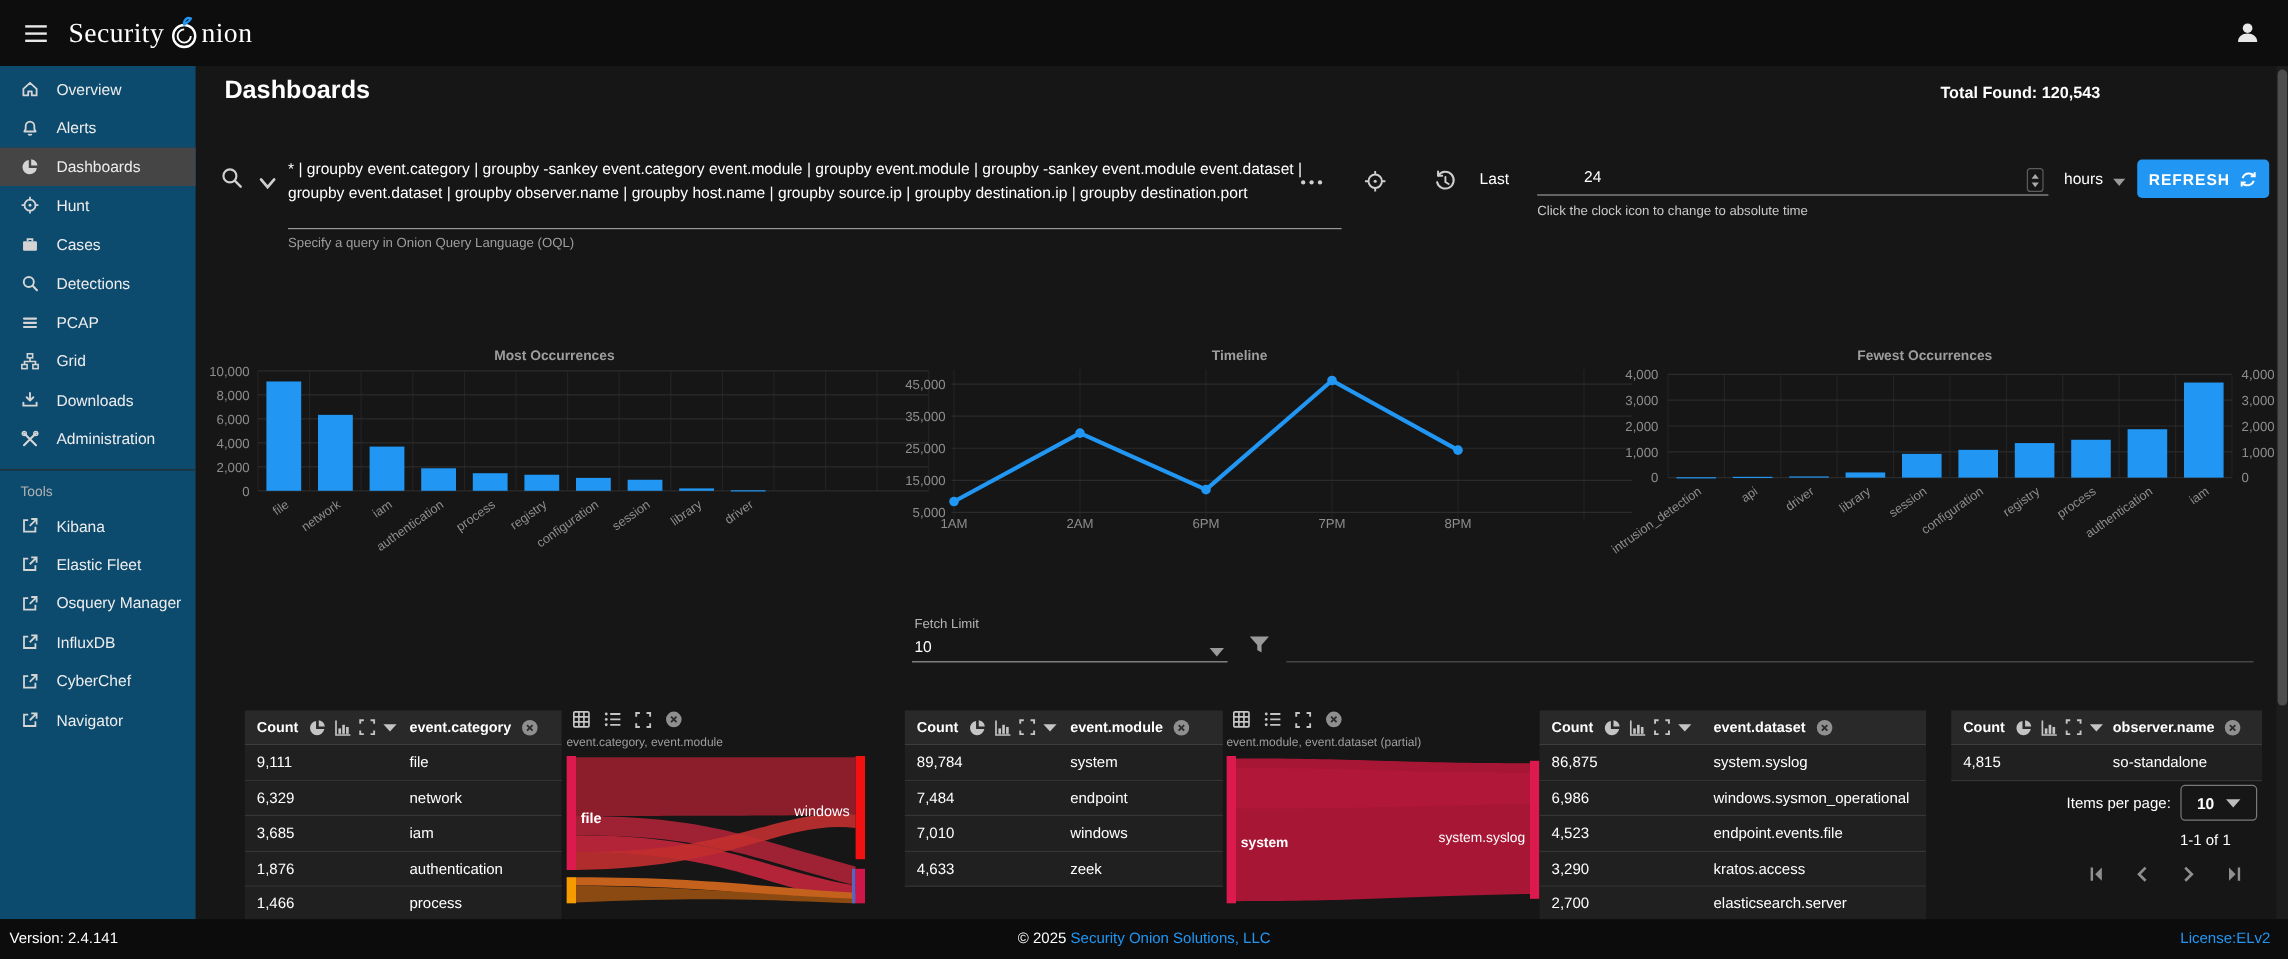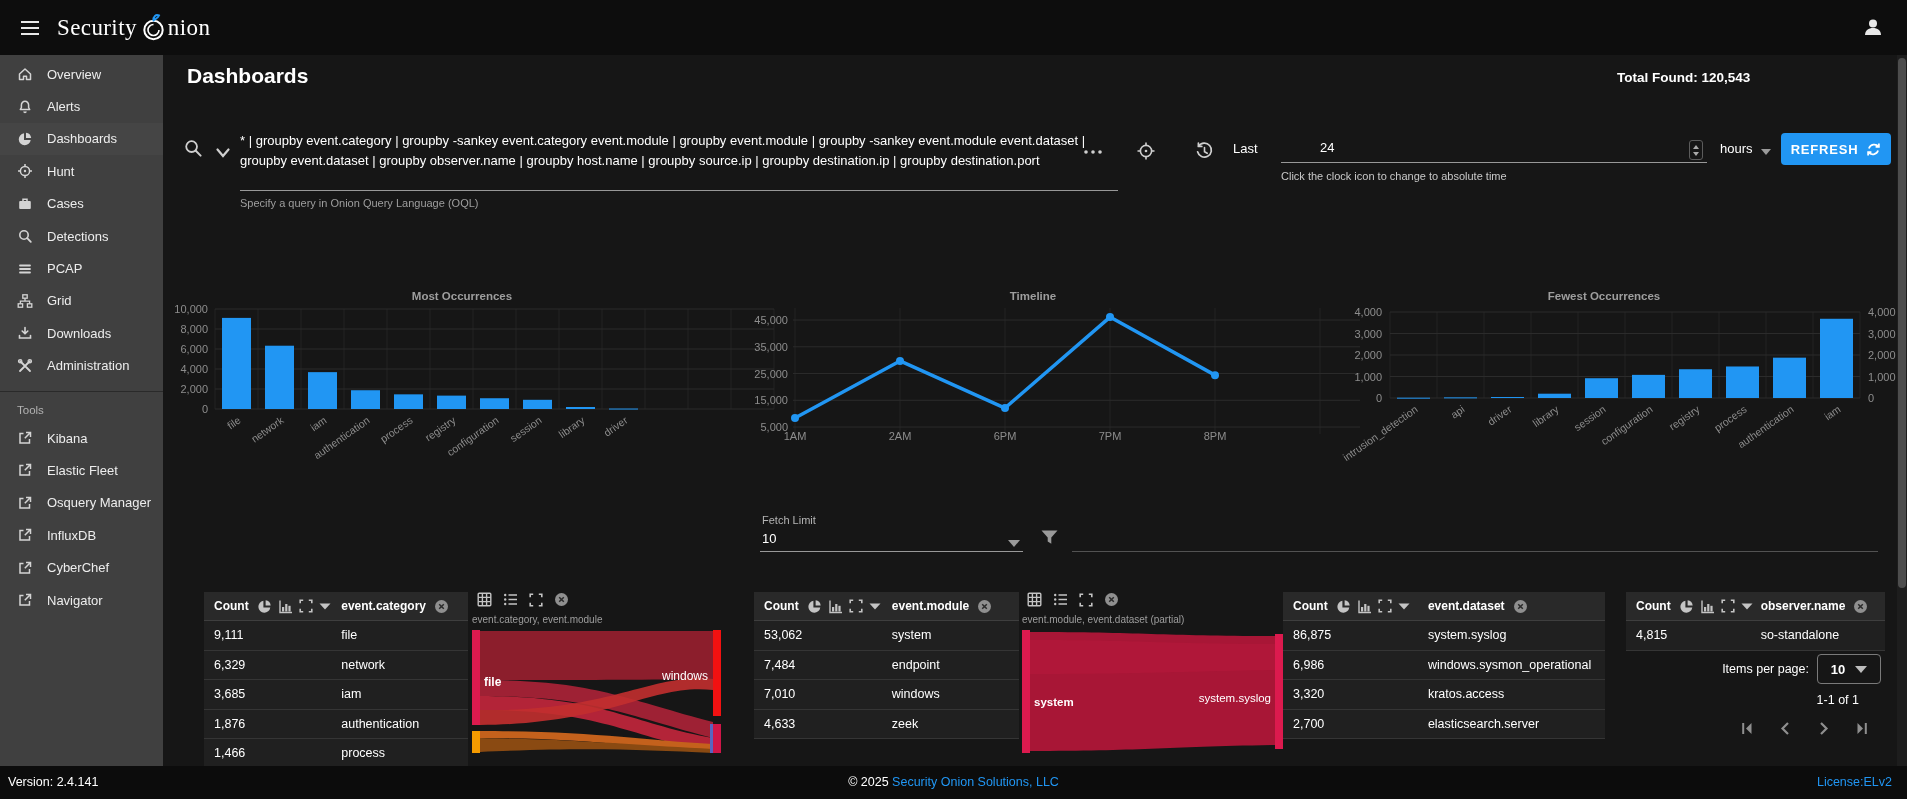--- a/index.html
+++ b/index.html
@@ -9,21 +9,21 @@
 
   
   .topbar { position:absolute; left:0; top:0; width:1907px; height:55px; background:#0d0d0d; z-index:30;font-family:Liberation Serif, serif; }
   .hamburger { position:absolute; left:16px; top:14px; width:28px; height:28px; display:flex; flex-direction:column; justify-content:center; gap:4px; cursor:pointer; }
   .hamburger span { display:block; width:18px; height:2px; background:#e8e8e8; margin-left:5px; }
   .brand { position:absolute; left:57px; top:0; height:55px; display:flex; align-items:center; font-size:23px; letter-spacing:.4px; color:#fff; }
   .brand svg { margin:0 1px 2px 3px; }
   .user-icon { position:absolute; right:22px; top:15px; cursor:pointer; }
 
   
-  .sidebar { position:absolute; left:0; top:55px; width:163px; height:711px; background:#404040; z-index:20; }
+  .sidebar { position:absolute; left:0; top:55px; width:163px; height:711px; background:#0c4a6e; z-index:20; }
   .nav { padding-top:3px; list-style:none; }
   .nav-item { display:flex; align-items:center; height:32.4px; padding-left:17px; gap:14px; font-size:13px; color:#ededed; cursor:pointer; }
   .nav-item.active { background:#454545; }
   .nav-item svg { flex:none; }
   .side-divider { height:1px; background:#2a2a2a; margin-top:9px; }
   .tools-heading { margin:12px 0 3px 17px; font-size:11.5px; color:#b2b2b2; }
 
   
   .page-title { position:absolute; left:187px; top:64px; font-size:21px; font-weight:700; }
   .options-bar { position:absolute; left:614px; top:67px; width:699px; height:36px; background:#262626; border-radius:2px; display:flex; align-items:center; padding:0 20px 0 26px; cursor:pointer; }
@@ -546,21 +546,21 @@
         </svg>
       <span class="fieldwrap">
           <span class="fname">event.module</span>
         <svg width="15" height="15" viewBox="0 0 15 15">
             <circle cx="7.5" cy="7.5" r="6.5" fill="#8f8f8f"></circle>
             <path d="M5.2 5.2 9.8 9.8M9.8 5.2 5.2 9.8" stroke="#2a2a2a" stroke-width="1.5"></path>
           </svg>
         </span>
     </div>
     <div class="dt-row">
-        <span class="c0">53,062</span>
+        <span class="c0">89,784</span>
         <span class="c1">system</span>
       </div>
     <div class="dt-row">
         <span class="c0">7,484</span>
         <span class="c1">endpoint</span>
       </div>
     <div class="dt-row">
         <span class="c0">7,010</span>
         <span class="c1">windows</span>
       </div>
@@ -630,21 +630,25 @@
     </div>
     <div class="dt-row">
         <span class="c0">86,875</span>
         <span class="c1">system.syslog</span>
       </div>
     <div class="dt-row">
         <span class="c0">6,986</span>
         <span class="c1">windows.sysmon_operational</span>
       </div>
     <div class="dt-row">
-        <span class="c0">3,320</span>
+        <span class="c0">4,523</span>
+        <span class="c1">endpoint.events.file</span>
+      </div>
+    <div class="dt-row">
+        <span class="c0">3,290</span>
         <span class="c1">kratos.access</span>
       </div>
     <div class="dt-row">
         <span class="c0">2,700</span>
         <span class="c1">elasticsearch.server</span>
       </div>
   </div>
 
   <div class="dt" style="left:1626px;width:259px;height:174px;">
     <div class="dt-head">

